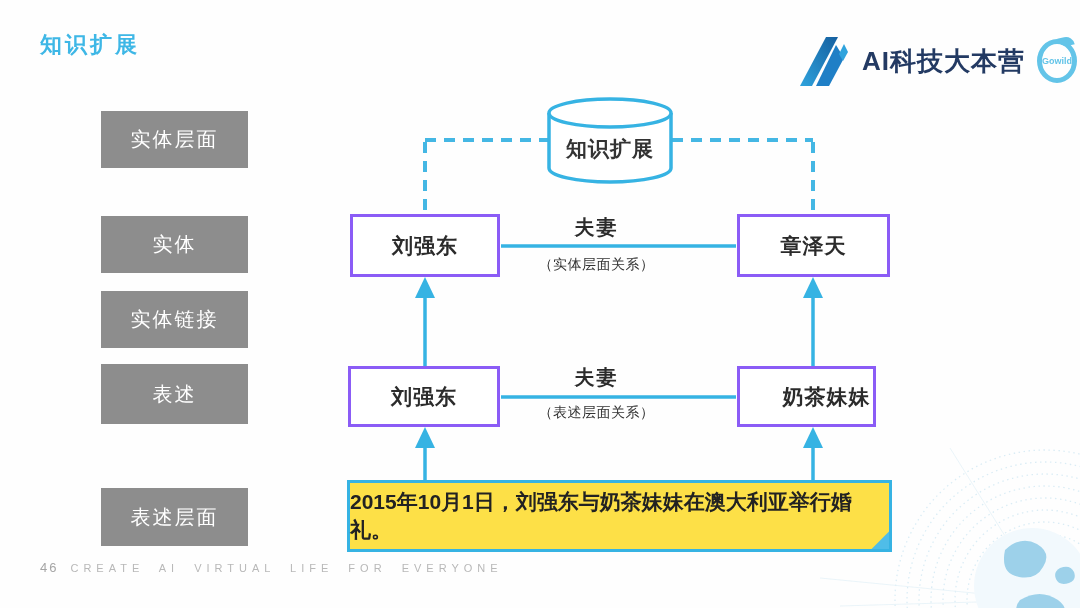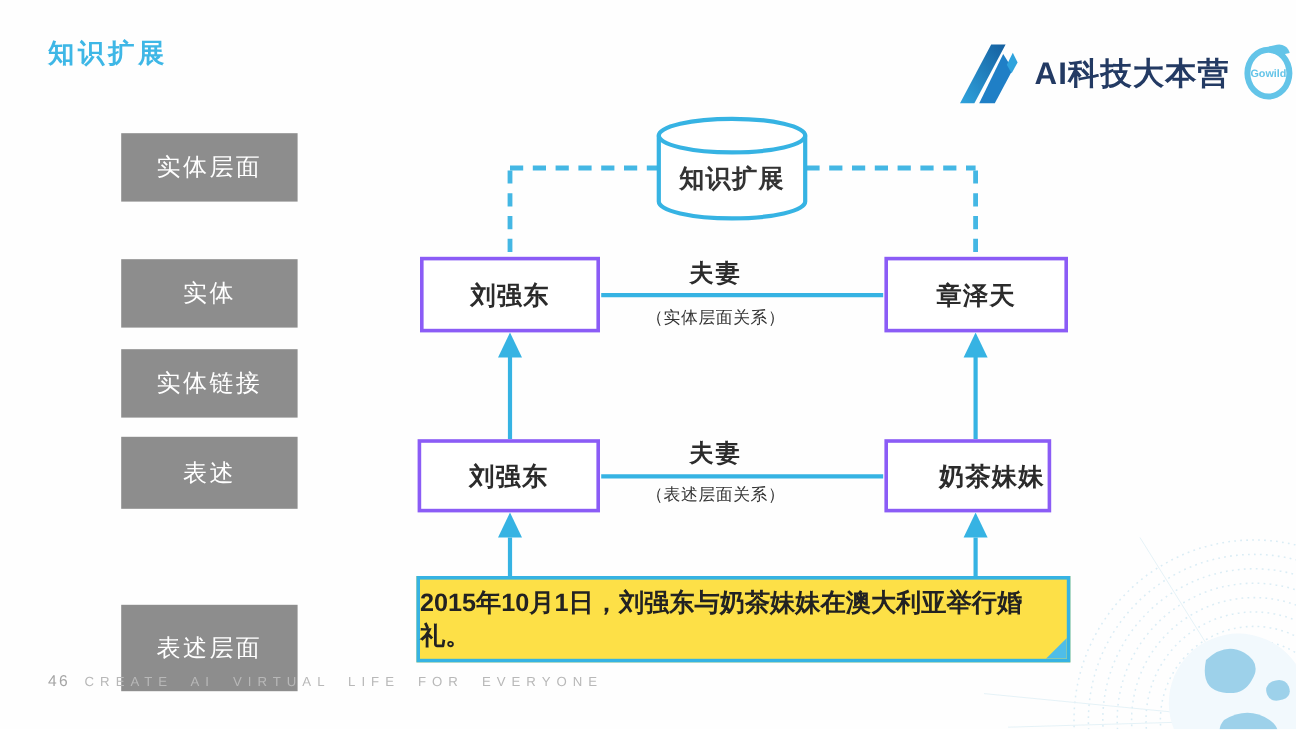--- a/index.html
+++ b/index.html
@@ -119,21 +119,21 @@
     <div class="gowild">
       <div class="gowild-leaf"></div>
       <span class="gowild-text">Gowild</span>
     </div>
   </div>
 
   <div class="abs sidebar-box" style="top:111px;height:57px;">实体层面</div>
   <div class="abs sidebar-box" style="top:216px;height:57px;">实体</div>
   <div class="abs sidebar-box" style="top:291px;height:57px;">实体链接</div>
   <div class="abs sidebar-box" style="top:364px;height:60px;">表述</div>
-  <div class="abs sidebar-box" style="top:504px;height:72px;">表述层面</div>
+  <div class="abs sidebar-box" style="top:488px;height:58px;">表述层面</div>
 
   <div class="abs db-label">知识扩展</div>
 
   <div class="abs entity-box" style="left:350px;top:214px;width:150px;height:63px;">刘强东</div>
   <div class="abs entity-box" style="left:737px;top:214px;width:153px;height:63px;">章泽天</div>
   <div class="abs rel rel-main" style="top:214px;">夫妻</div>
   <div class="abs rel rel-note" style="top:256px;">（实体层面关系）</div>
 
   <div class="abs entity-box" style="left:348px;top:366px;width:152px;height:61px;">刘强东</div>
   <div class="abs entity-box" style="left:737px;top:366px;width:139px;height:61px;padding-left:40px;">奶茶妹妹</div>

